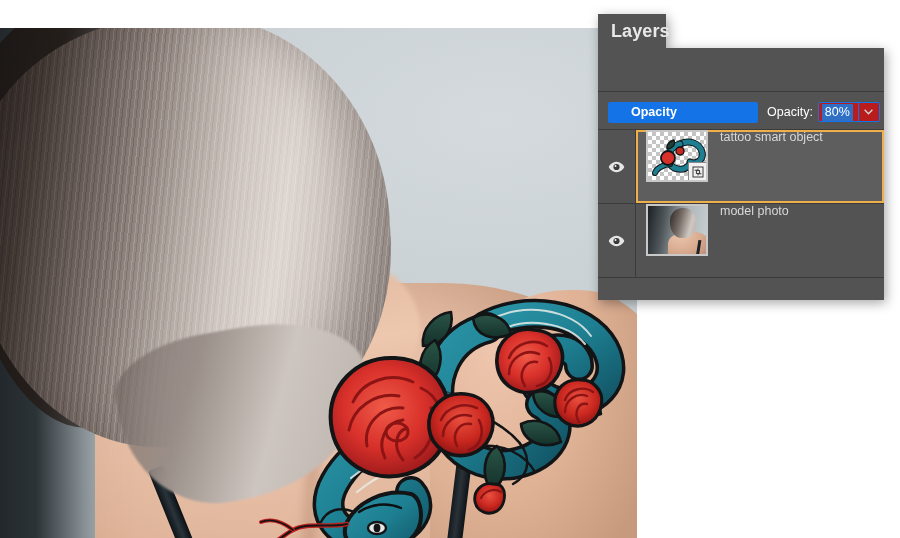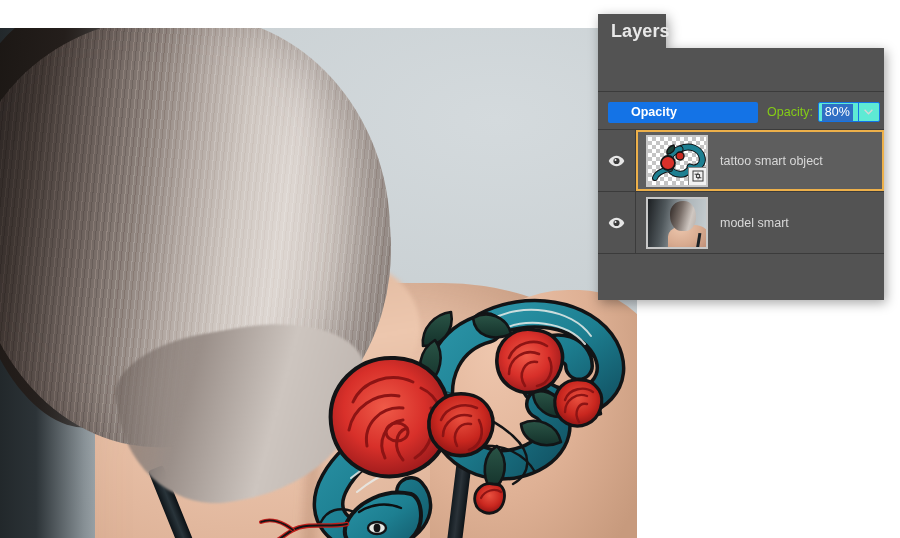--- a/index.html
+++ b/index.html
@@ -124,41 +124,41 @@
   .blendrow{
     position:absolute;left:0;top:48px;width:286px;height:32px;
     display:flex;align-items:center;
   }
   .blend-select{
     margin-left:10px;width:150px;height:21px;background:#1473e6;
     border-radius:2px;color:#ffffff;font-size:12.5px;font-weight:bold;
     display:flex;align-items:center;padding-left:23px;box-sizing:border-box;
   }
   .opacity-label{
-    margin-left:9px;color:#84cc16;font-size:12.5px;white-space:nowrap;
+    margin-left:9px;color:#ffffff;font-size:12.5px;white-space:nowrap;
   }
   .opacity-field{
-    margin-left:5px;width:62px;height:20px;background:#5eead4;
+    margin-left:5px;width:62px;height:20px;background:#b91c1c;
     border:1px solid #1473e6;border-radius:2px;box-sizing:border-box;
     display:flex;align-items:center;position:relative;
   }
   .opacity-value{
     background:#2f6fc4;color:#ffffff;font-size:12.5px;
     padding:1px 3px;margin-left:3px;line-height:15px;
   }
   .opacity-chev{
     position:absolute;right:0;top:-1px;width:20px;height:20px;
     border-left:1px solid #1473e6;display:flex;align-items:center;justify-content:center;
   }
   .opacity-chev svg{width:9px;height:6px;display:block;}
 
   .layer-list{position:absolute;left:0;top:82px;width:286px;}
   .layer-row{
-    position:relative;width:286px;height:62px;box-sizing:border-box;
-    display:flex;align-items:center;
+    position:relative;width:286px;height:74px;box-sizing:border-box;
+    display:flex;
     border-bottom:1px solid #3b3b3b;background:#535353;
   }
   .layer-row.selected .row-inner{
     position:absolute;left:38px;top:0;right:0;bottom:0;
     background:#5e5e5e;border:2px solid #edb04a;box-sizing:border-box;
   }
   .eye-cell{
     width:38px;height:100%;display:flex;align-items:center;justify-content:center;
     border-right:1px solid #3b3b3b;box-sizing:border-box;position:relative;z-index:2;
   }
@@ -423,20 +423,20 @@
             </svg>
           </div>
           <div class="thumb">
             <div class="thumb-photo">
               <div class="tp-bg"></div>
               <div class="tp-body"></div>
               <div class="tp-hair"></div>
               <div class="tp-strap"></div>
             </div>
           </div>
-          <div class="layer-name">model smart</div>
+          <div class="layer-name">model photo</div>
         </div>
 
       </div>
     </div>
   </div>
 
 </div>
 
 </body></html>

